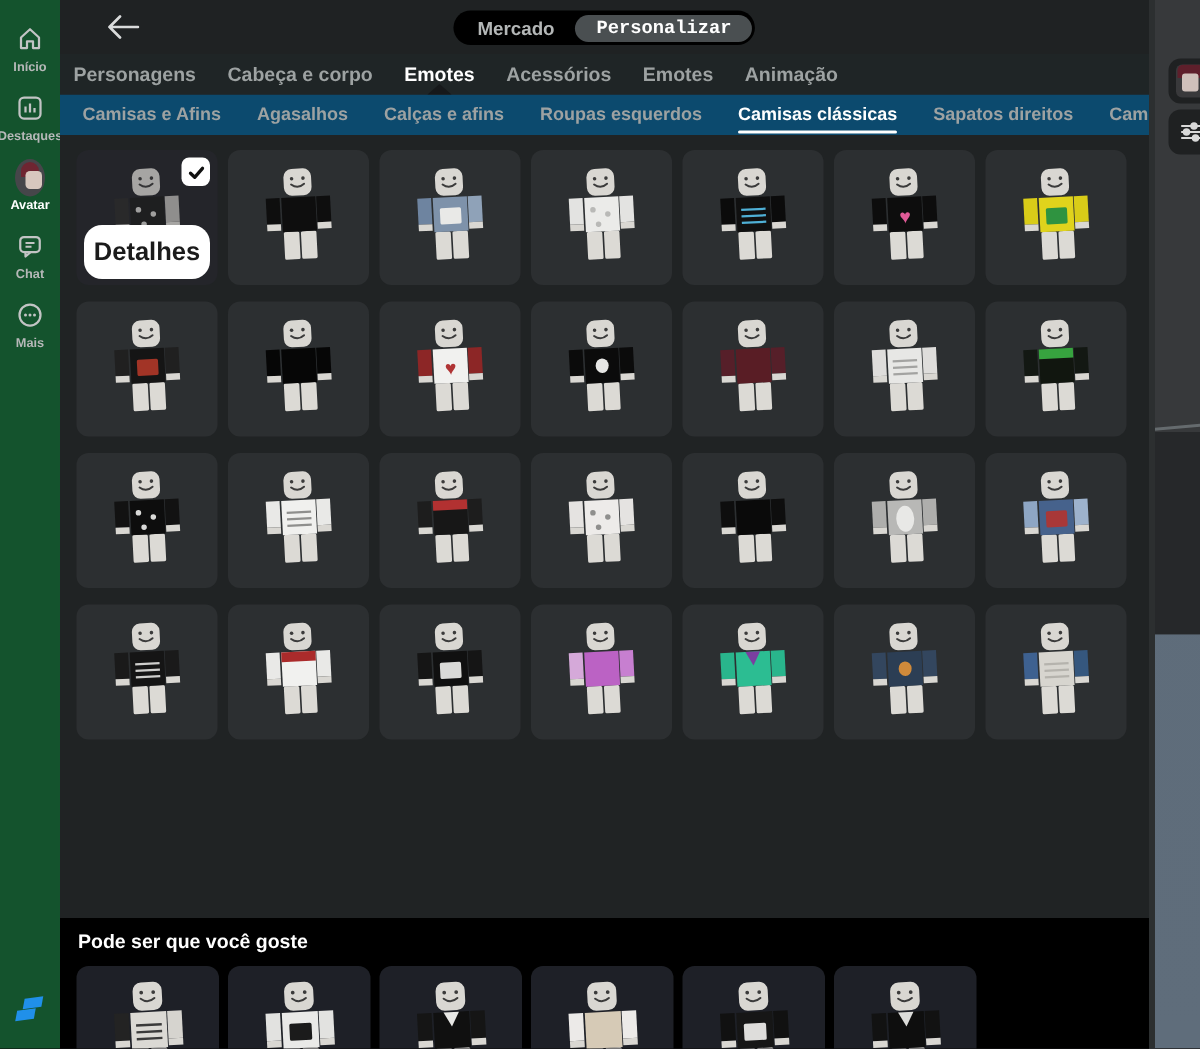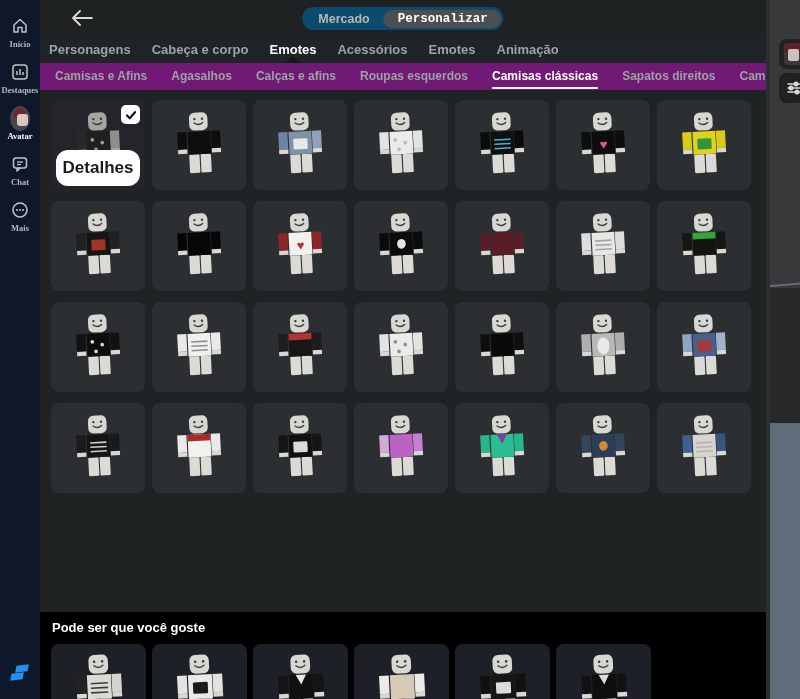--- a/index.html
+++ b/index.html
@@ -1,22 +1,22 @@
 <!DOCTYPE html>
 <html><head>
 <meta charset="utf-8">
 <style>
   * { box-sizing: border-box; margin: 0; padding: 0; }
   html,body { width:800px; height:699px; overflow:hidden; background:#000;
     font-family:"Liberation Sans",sans-serif; }
   .app { position:absolute; inset:0; display:flex; width:800px; height:699px; }
 
   
-  .sidebar { width:40px; background:#0f172a; display:flex; flex-direction:column;
-    align-items:center; padding-top:16px; gap:13px; position:relative; flex:none;font-family:Liberation Serif, serif; }
+  .sidebar { width:40px; background:#14532d; display:flex; flex-direction:column;
+    align-items:center; padding-top:16px; gap:13px; position:relative; flex:none; }
   .side-item { display:flex; flex-direction:column; align-items:center; gap:3px;
     width:40px; cursor:pointer; }
   .side-item .ic { width:20px; height:20px; display:flex; align-items:center; justify-content:center; }
   .side-item .lbl { font-size:8.5px; font-weight:700; color:#b6b8b8; }
   .side-item.active .lbl { color:#fff; }
   .avatar-thumb { width:25px; height:25px; border-radius:50%; background:#46464a;
     position:relative; overflow:hidden; }
   .avatar-thumb .hair { position:absolute; top:2px; left:4px; right:4px; height:10px;
     border-radius:8px 8px 0 0; background:#6e2531; }
   .avatar-thumb .face { position:absolute; top:8px; left:7px; width:11px; height:12px;
@@ -25,34 +25,34 @@
   .side-logo .b1,.side-logo .b2 { position:absolute; width:12px; height:7px; background:#2090ea; }
   .side-logo .b1 { top:2px; left:6px; transform:skewX(-18deg) rotate(-8deg); }
   .side-logo .b2 { top:10px; left:1px; transform:skewX(-18deg) rotate(-8deg); }
 
   
   .main { width:726px; flex:none; display:flex; flex-direction:column; background:#202324; position:relative; }
   .topbar { height:36px; background:#1f2223; position:relative; flex:none; }
   .back-btn { position:absolute; left:28px; top:7px; width:28px; height:22px;
     display:flex; align-items:center; justify-content:center; cursor:pointer; }
   .toggle { position:absolute; left:50%; top:7px; transform:translateX(-50%);
-    background:#0c4a6e; border-radius:14px; height:23px; display:flex; align-items:center; padding:2px;text-align:right; }
+    background:#000000; border-radius:14px; height:23px; display:flex; align-items:center; padding:2px;text-align:right; }
   .toggle .opt { font-size:12.5px; font-weight:700; color:#b4b7b7; padding:2px 14px;
     border-radius:12px; cursor:pointer; white-space:nowrap; }
   .toggle .opt.active { background:#4a4f51; color:#fff;font-family:Liberation Mono, monospace; }
 
   .tabbar { height:27px; background:#1f2526; display:flex; align-items:center;
     gap:21px; padding-left:9px; position:relative; flex:none; }
   .tab { font-size:13px; font-weight:700; color:#9da2a2; cursor:pointer; white-space:nowrap; }
   .tab.active { color:#fff; }
   .notch { position:absolute; bottom:0; width:0; height:0;
     border-left:8px solid transparent; border-right:8px solid transparent;
     border-bottom:7px solid #16181a; }
 
-  .subbar { height:27px; background:#701a75; display:flex; align-items:center;
+  .subbar { height:27px; background:#0c4a6e; display:flex; align-items:center;
     gap:24px; padding-left:15px; overflow:hidden; flex:none; }
   .subtab { font-size:12px; font-weight:700; color:#9da2a2; cursor:pointer;
     white-space:nowrap; position:relative; padding:5px 0 7px; }
   .subtab.active { color:#fff; }
   .subtab.active::after { content:""; position:absolute; left:0; right:0; bottom:1px;
     height:2px; background:#fff; border-radius:1px; }
 
   .gridwrap { flex:1; background:#202324; padding:10px 0 0 11px; overflow:hidden; }
   .grid { display:grid; grid-template-columns:repeat(7,94px); grid-auto-rows:90px; gap:11px 7px; }
   .card { background:#2c2f31; border-radius:8px; position:relative; cursor:pointer;

